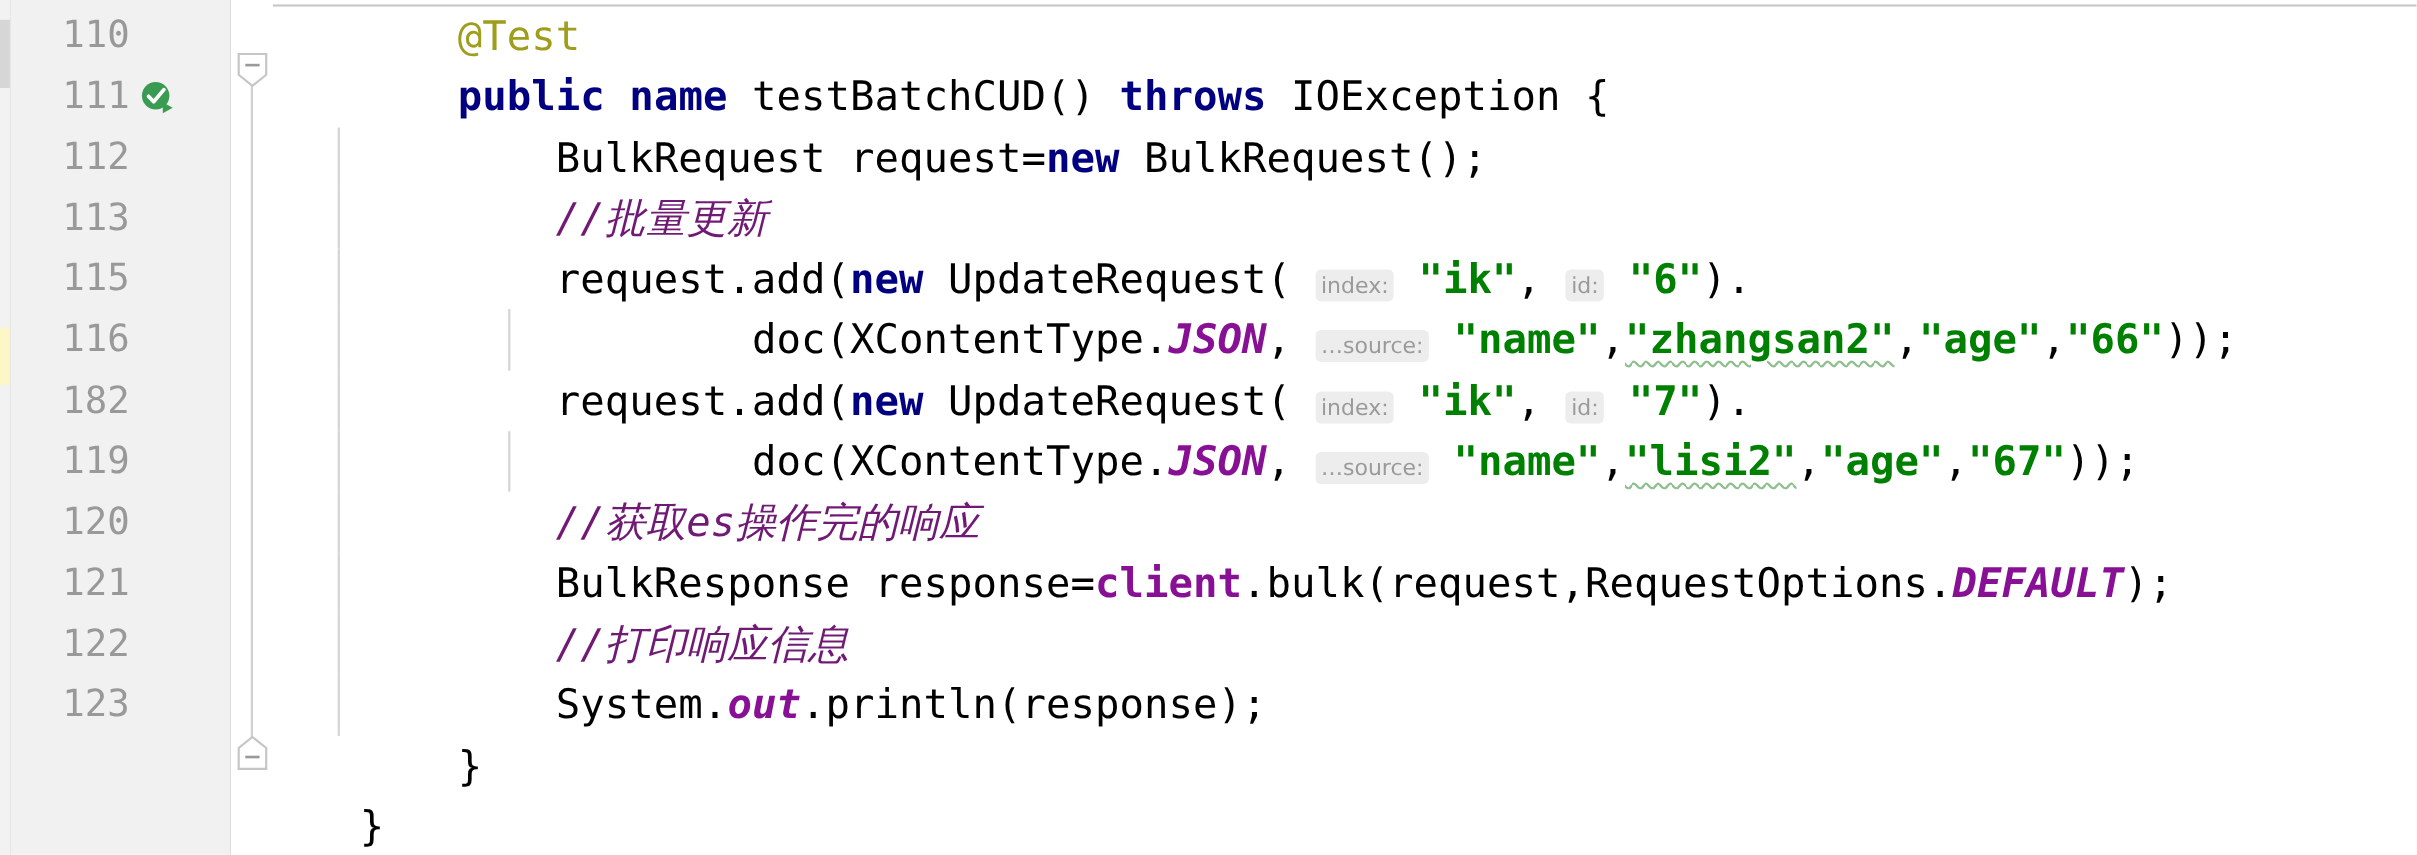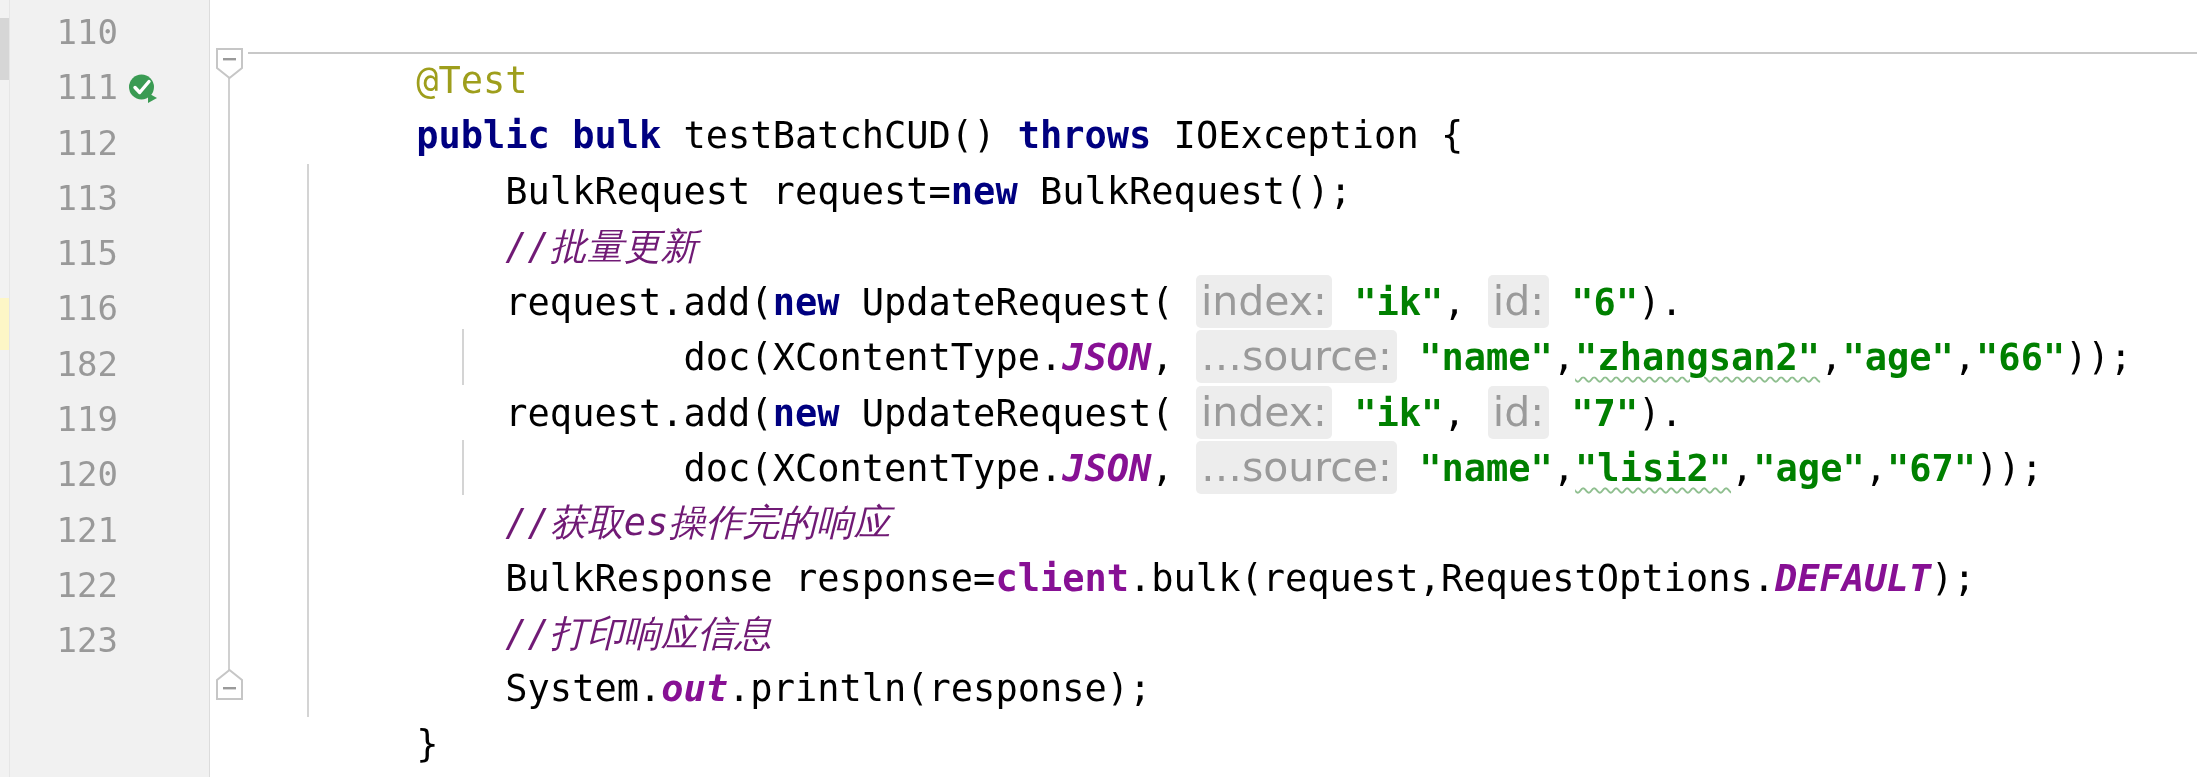--- a/index.html
+++ b/index.html
@@ -113,21 +113,20 @@
     height: 32px;
   }
 
   
   .code-area {
     position: relative;
     flex: 1 1 auto;
     background: #ffffff;
     padding-top: 5px;
     overflow: hidden;
-    margin-top: 48px;
   }
   .top-rule {
     position: absolute;
     left: 28px;
     right: 0;
     top: 4px;
     height: 2px;
     background: #c8c8c8;
   }
   .code-line {
@@ -154,21 +153,21 @@
   .tok-keyword    { color: #000080; font-weight: bold; }
   .tok-plain      { color: #000000; }
   .tok-comment    { color: #701a75; font-style: italic; }
   .tok-string     { color: #008000; font-weight: bold; }
   .tok-static     { color: #871094; font-weight: bold; font-style: italic; text-align: center; }
   .tok-field      { color: #871094; font-weight: bold; }
   .tok-hint {
     color: #9a9a9a;
     background: #ededed;
     border-radius: 5px;
-    font-size: 41px;
+    font-size: 20px;
     padding: 2px 5px 3px 5px;
     font-family: "DejaVu Sans", "Liberation Sans", sans-serif;
   }
   .spell {
     text-decoration: underline wavy #8fbf8f;
     text-decoration-thickness: 2px;
     text-underline-offset: 6px;
   }
   .code-line > span { position: relative; z-index: 2; }
 </style>
@@ -240,21 +239,21 @@
       <svg width="29" height="32" viewBox="0 0 29 32">
         <path d="M14.5 2 L27 12 V31 H2 V12 Z" fill="#ffffff" stroke="#c6c6c6" stroke-width="2"></path>
         <rect x="8" y="19" width="13" height="2.4" fill="#9a9a9a"></rect>
       </svg>
     </div>
   </div>
 
   <div class="code-area" id="code-area">
     <div class="top-rule"></div>
   <div class="code-line"><span class="tok-plain">        </span><span class="tok-annotation">@Test</span></div>
-      <div class="code-line"><span class="tok-plain">        </span><span class="tok-keyword">public</span><span class="tok-plain"> </span><span class="tok-keyword">bulk</span><span class="tok-plain"> testBatchCUD() </span><span class="tok-keyword">throws</span><span class="tok-plain"> IOException {</span></div>
+      <div class="code-line"><span class="tok-plain">        </span><span class="tok-keyword">public</span><span class="tok-plain"> </span><span class="tok-keyword">name</span><span class="tok-plain"> testBatchCUD() </span><span class="tok-keyword">throws</span><span class="tok-plain"> IOException {</span></div>
       <div class="code-line"><div class="indent-guide" style="left: 97px; top: 0px; height: 55.3px;"></div><span class="tok-plain">            </span><span class="tok-plain">BulkRequest request=</span><span class="tok-keyword">new</span><span class="tok-plain"> BulkRequest();</span></div>
       <div class="code-line"><div class="indent-guide" style="left: 97px; top: 0px; height: 55.3px;"></div><span class="tok-plain">            </span><span class="tok-comment">//批量更新</span></div>
       <div class="code-line"><div class="indent-guide" style="left: 97px; top: 0px; height: 55.3px;"></div><span class="tok-plain">            </span><span class="tok-plain">request.add(</span><span class="tok-keyword">new</span><span class="tok-plain"> UpdateRequest(</span><span class="tok-plain"> </span><span class="tok-hint">index:</span><span class="tok-plain"> </span><span class="tok-string">"ik"</span><span class="tok-plain">, </span><span class="tok-hint">id:</span><span class="tok-plain"> </span><span class="tok-string">"6"</span><span class="tok-plain">).</span></div>
       <div class="code-line"><div class="indent-guide" style="left: 97px; top: 0px; height: 55.3px;"></div><div class="indent-guide" style="left: 252px; top: 0px; height: 55.3px;"></div><span class="tok-plain">                    </span><span class="tok-plain">doc(XContentType.</span><span class="tok-static">JSON</span><span class="tok-plain">, </span><span class="tok-hint">…source:</span><span class="tok-plain"> </span><span class="tok-string">"name"</span><span class="tok-plain">,</span><span class="tok-string spell">"zhangsan2"</span><span class="tok-plain">,</span><span class="tok-string">"age"</span><span class="tok-plain">,</span><span class="tok-string">"66"</span><span class="tok-plain">));</span></div>
       <div class="code-line"><div class="indent-guide" style="left: 97px; top: 0px; height: 55.3px;"></div><span class="tok-plain">            </span><span class="tok-plain">request.add(</span><span class="tok-keyword">new</span><span class="tok-plain"> UpdateRequest(</span><span class="tok-plain"> </span><span class="tok-hint">index:</span><span class="tok-plain"> </span><span class="tok-string">"ik"</span><span class="tok-plain">, </span><span class="tok-hint">id:</span><span class="tok-plain"> </span><span class="tok-string">"7"</span><span class="tok-plain">).</span></div>
       <div class="code-line"><div class="indent-guide" style="left: 97px; top: 0px; height: 55.3px;"></div><div class="indent-guide" style="left: 252px; top: 0px; height: 55.3px;"></div><span class="tok-plain">                    </span><span class="tok-plain">doc(XContentType.</span><span class="tok-static">JSON</span><span class="tok-plain">, </span><span class="tok-hint">…source:</span><span class="tok-plain"> </span><span class="tok-string">"name"</span><span class="tok-plain">,</span><span class="tok-string spell">"lisi2"</span><span class="tok-plain">,</span><span class="tok-string">"age"</span><span class="tok-plain">,</span><span class="tok-string">"67"</span><span class="tok-plain">));</span></div>
       <div class="code-line"><div class="indent-guide" style="left: 97px; top: 0px; height: 55.3px;"></div><span class="tok-plain">            </span><span class="tok-comment">//获取es操作完的响应</span></div>
       <div class="code-line"><div class="indent-guide" style="left: 97px; top: 0px; height: 55.3px;"></div><span class="tok-plain">            </span><span class="tok-plain">BulkResponse response=</span><span class="tok-field">client</span><span class="tok-plain">.bulk(request,RequestOptions.</span><span class="tok-static">DEFAULT</span><span class="tok-plain">);</span></div>
       <div class="code-line"><div class="indent-guide" style="left: 97px; top: 0px; height: 55.3px;"></div><span class="tok-plain">            </span><span class="tok-comment">//打印响应信息</span></div>
       <div class="code-line"><div class="indent-guide" style="left: 97px; top: 0px; height: 55.3px;"></div><span class="tok-plain">            </span><span class="tok-plain">System.</span><span class="tok-static">out</span><span class="tok-plain">.println(response);</span></div>

